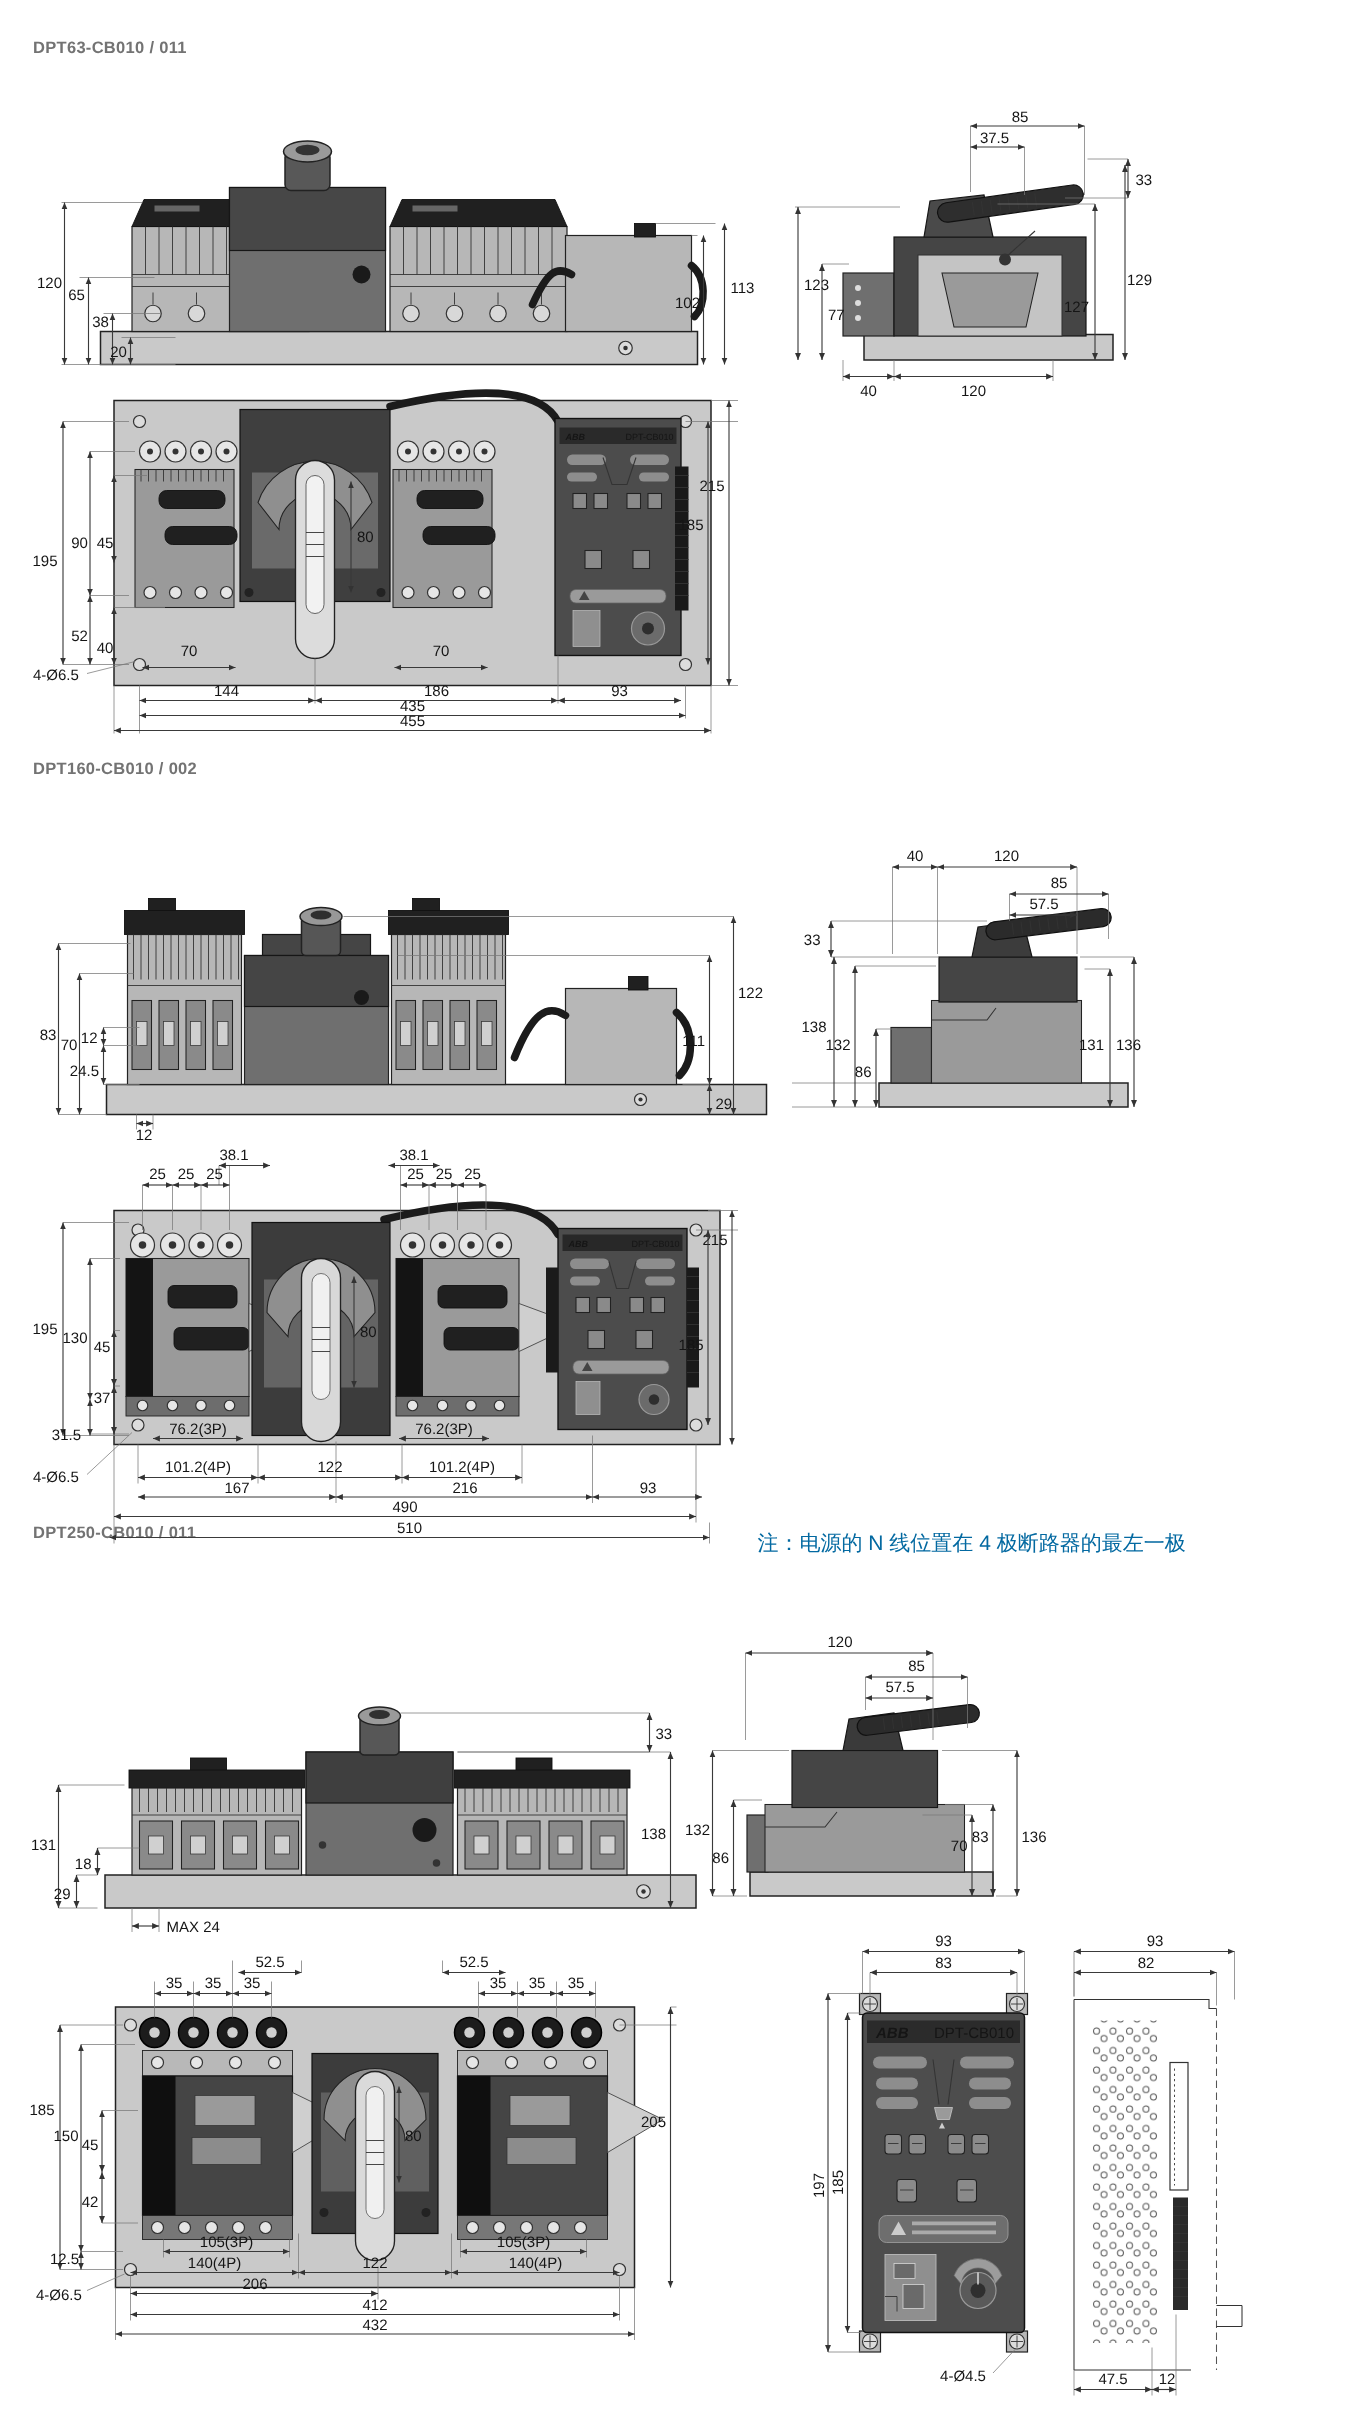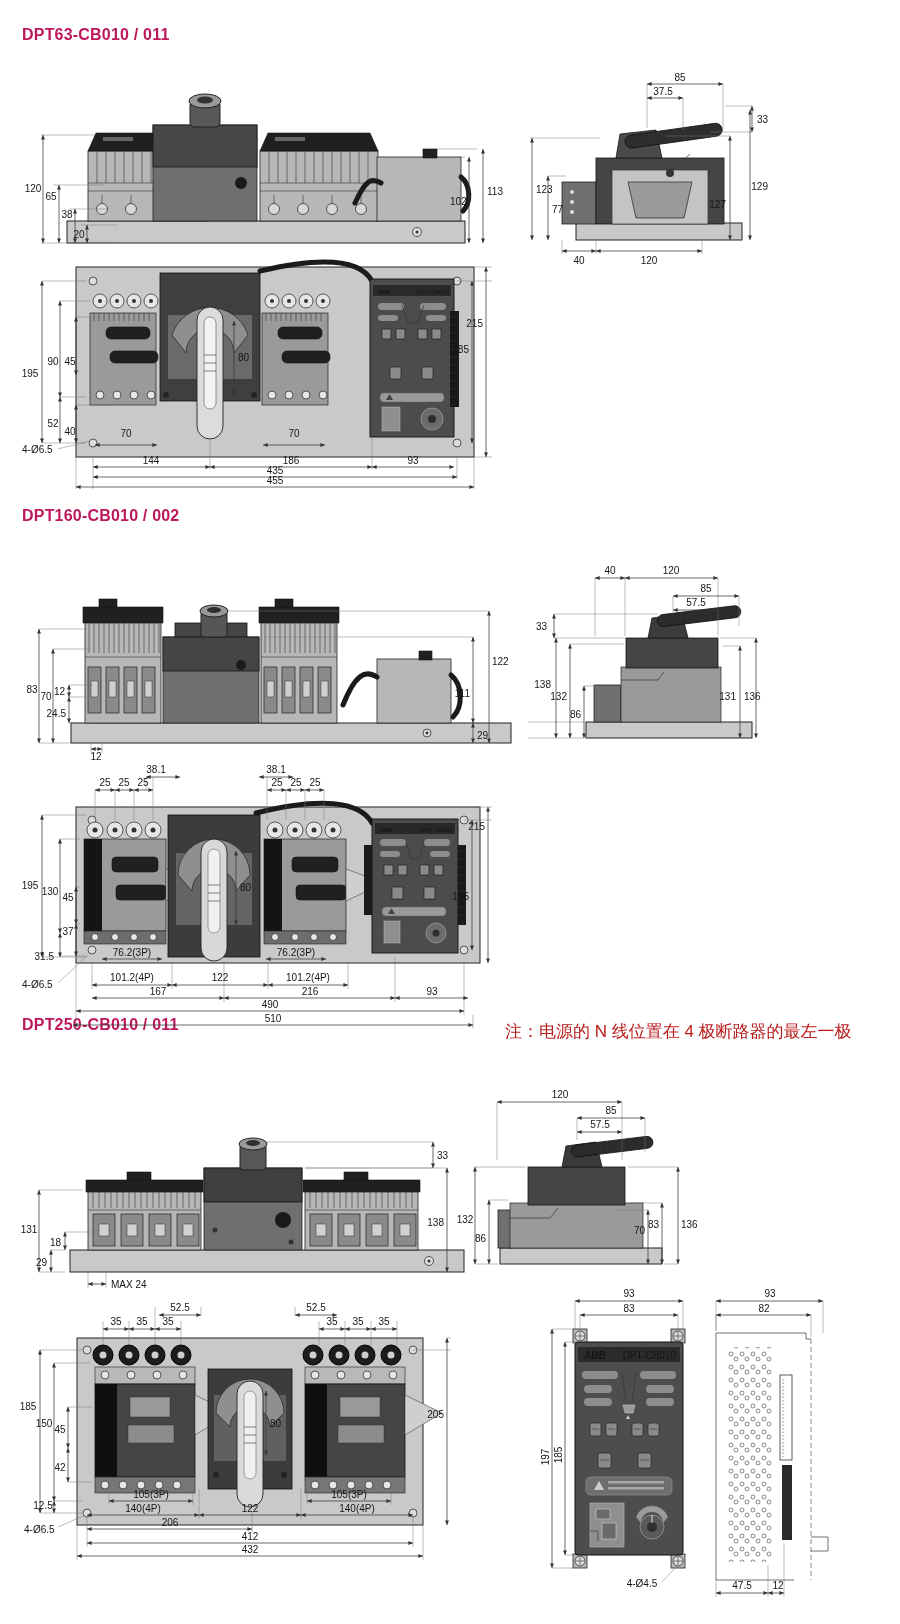--- a/index.html
+++ b/index.html
@@ -1,18 +1,18 @@
 <!DOCTYPE html>
 <html><head>
 <meta charset="utf-8">
 <style>
   html,body{margin:0;padding:0;background:#fff}
   .page{position:relative;width:900px;height:1624px;background:#fff;font-family:"Liberation Sans",sans-serif;overflow:hidden}
-  .title{position:absolute;left:22px;font-size:16px;font-weight:bold;color:#be185d;letter-spacing:.2px}
-  .note{position:absolute;font-size:17px;color:#b91c1c}
+  .title{position:absolute;left:22px;font-size:11px;font-weight:bold;color:#737373;letter-spacing:.2px}
+  .note{position:absolute;font-size:14px;color:#0369a1}
   svg{position:absolute;overflow:visible}
   text{font-family:"Liberation Sans",sans-serif;font-size:10px;fill:#151515}
   .t6{font-size:6px}
   .pl{fill:#c9c9c9;stroke:#222;stroke-width:1}
   .dk{fill:#202020;stroke:#111;stroke-width:.6}
   .g1{fill:#b7b7b7;stroke:#222;stroke-width:.8}
   .g2{fill:#6f6f6f;stroke:#222;stroke-width:.8}
   .g3{fill:#454545;stroke:#161616;stroke-width:.8}
   .g4{fill:#9a9a9a;stroke:#222;stroke-width:.7}
   .g5{fill:#8a8a8a;stroke:#222;stroke-width:.7}

